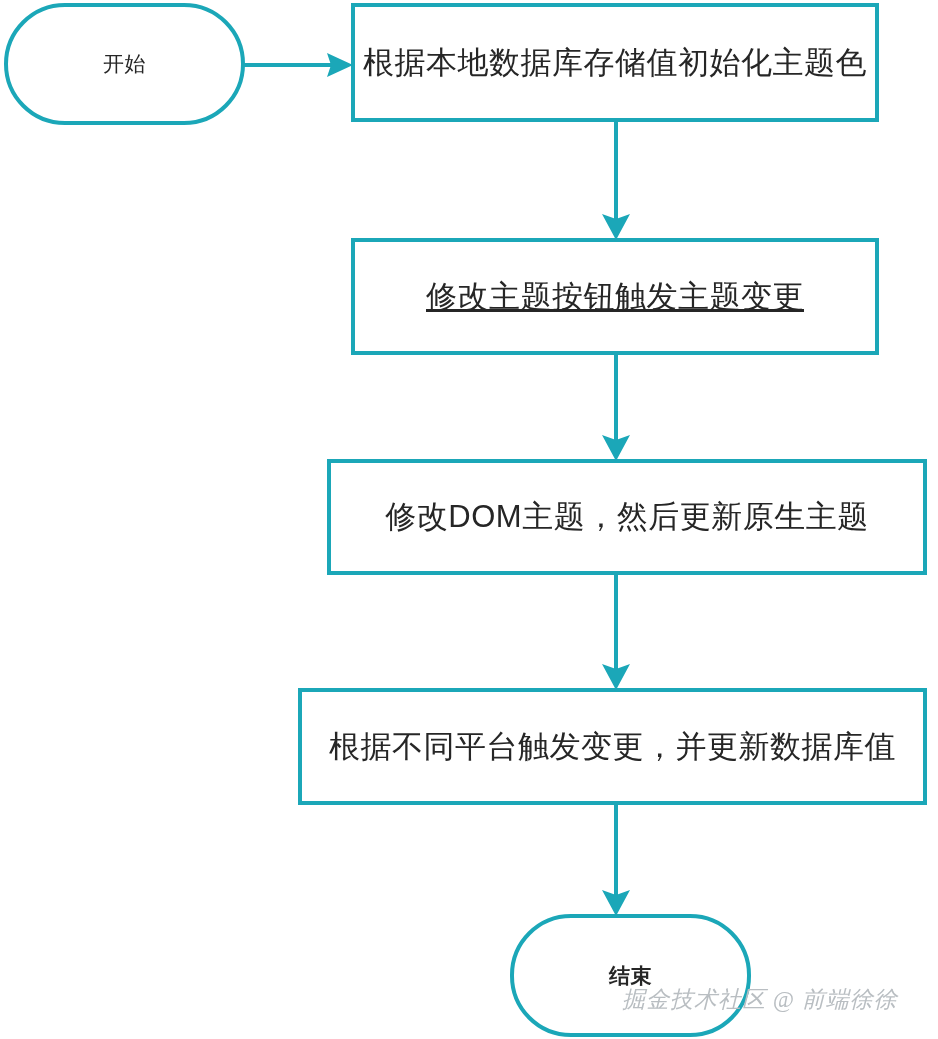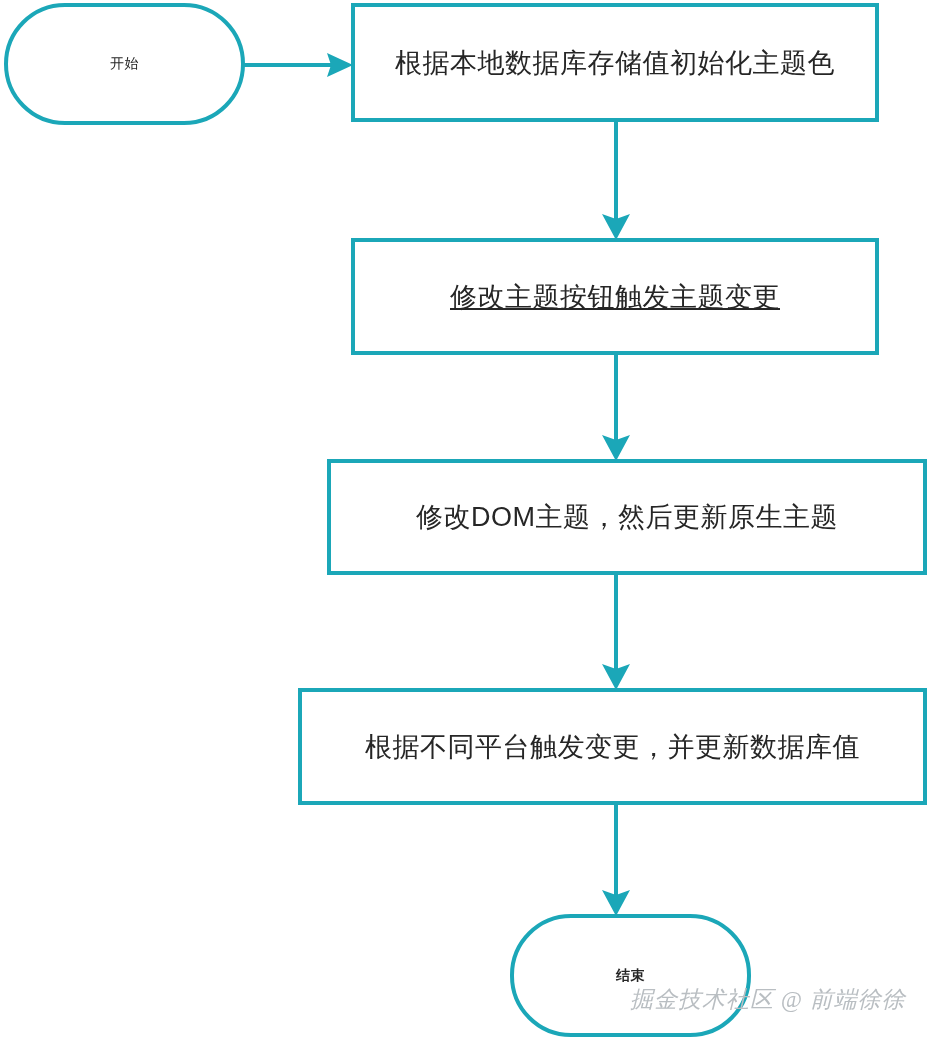--- a/index.html
+++ b/index.html
@@ -32,37 +32,36 @@
     justify-content: center;
     text-align: center;
     color: #262626;
     font-family: "Liberation Sans", "DejaVu Sans", sans-serif;
     font-weight: 400;
     letter-spacing: 0.5px;
     white-space: nowrap;
     pointer-events: none;
   }
   .terminal-label {
-    font-size: 14px;
+    font-size: 21px;
   }
   .process-label {
-    font-size: 27px;
+    font-size: 31px;
   }
   #watermark {
     position: absolute;
     left: 622px;
     top: 984px;
     font-family: "Liberation Serif", "DejaVu Serif", serif;
     font-style: italic;
     font-size: 23px;
     color: #b9bec2;
     white-space: nowrap;
     letter-spacing: 1px;
     pointer-events: none;
-    margin-left: 8px;
   }
 </style>
 </head>
 <body>
 
 <div id="flowchart-canvas">
 
   <svg id="flow-svg" viewBox="0 0 938 1039" xmlns="http://www.w3.org/2000/svg">
 
     <rect x="6" y="5" width="237" height="118" rx="59" ry="59" fill="#ffffff" stroke="#1BA7B8" stroke-width="4"></rect>

